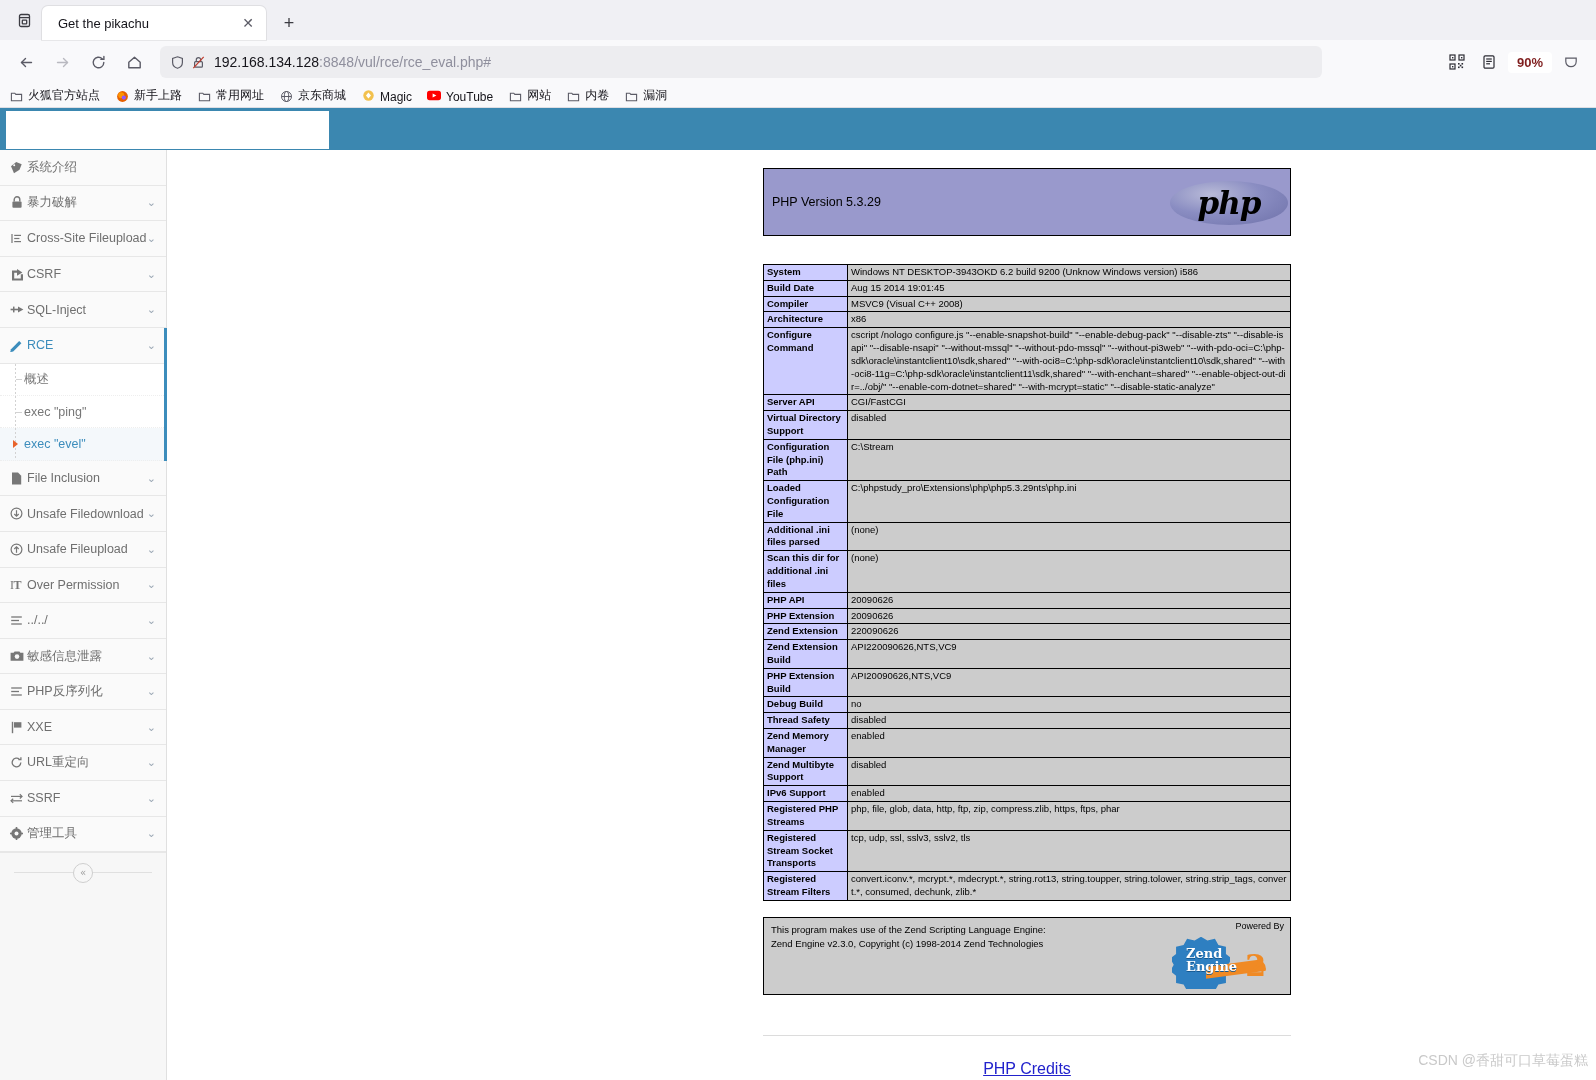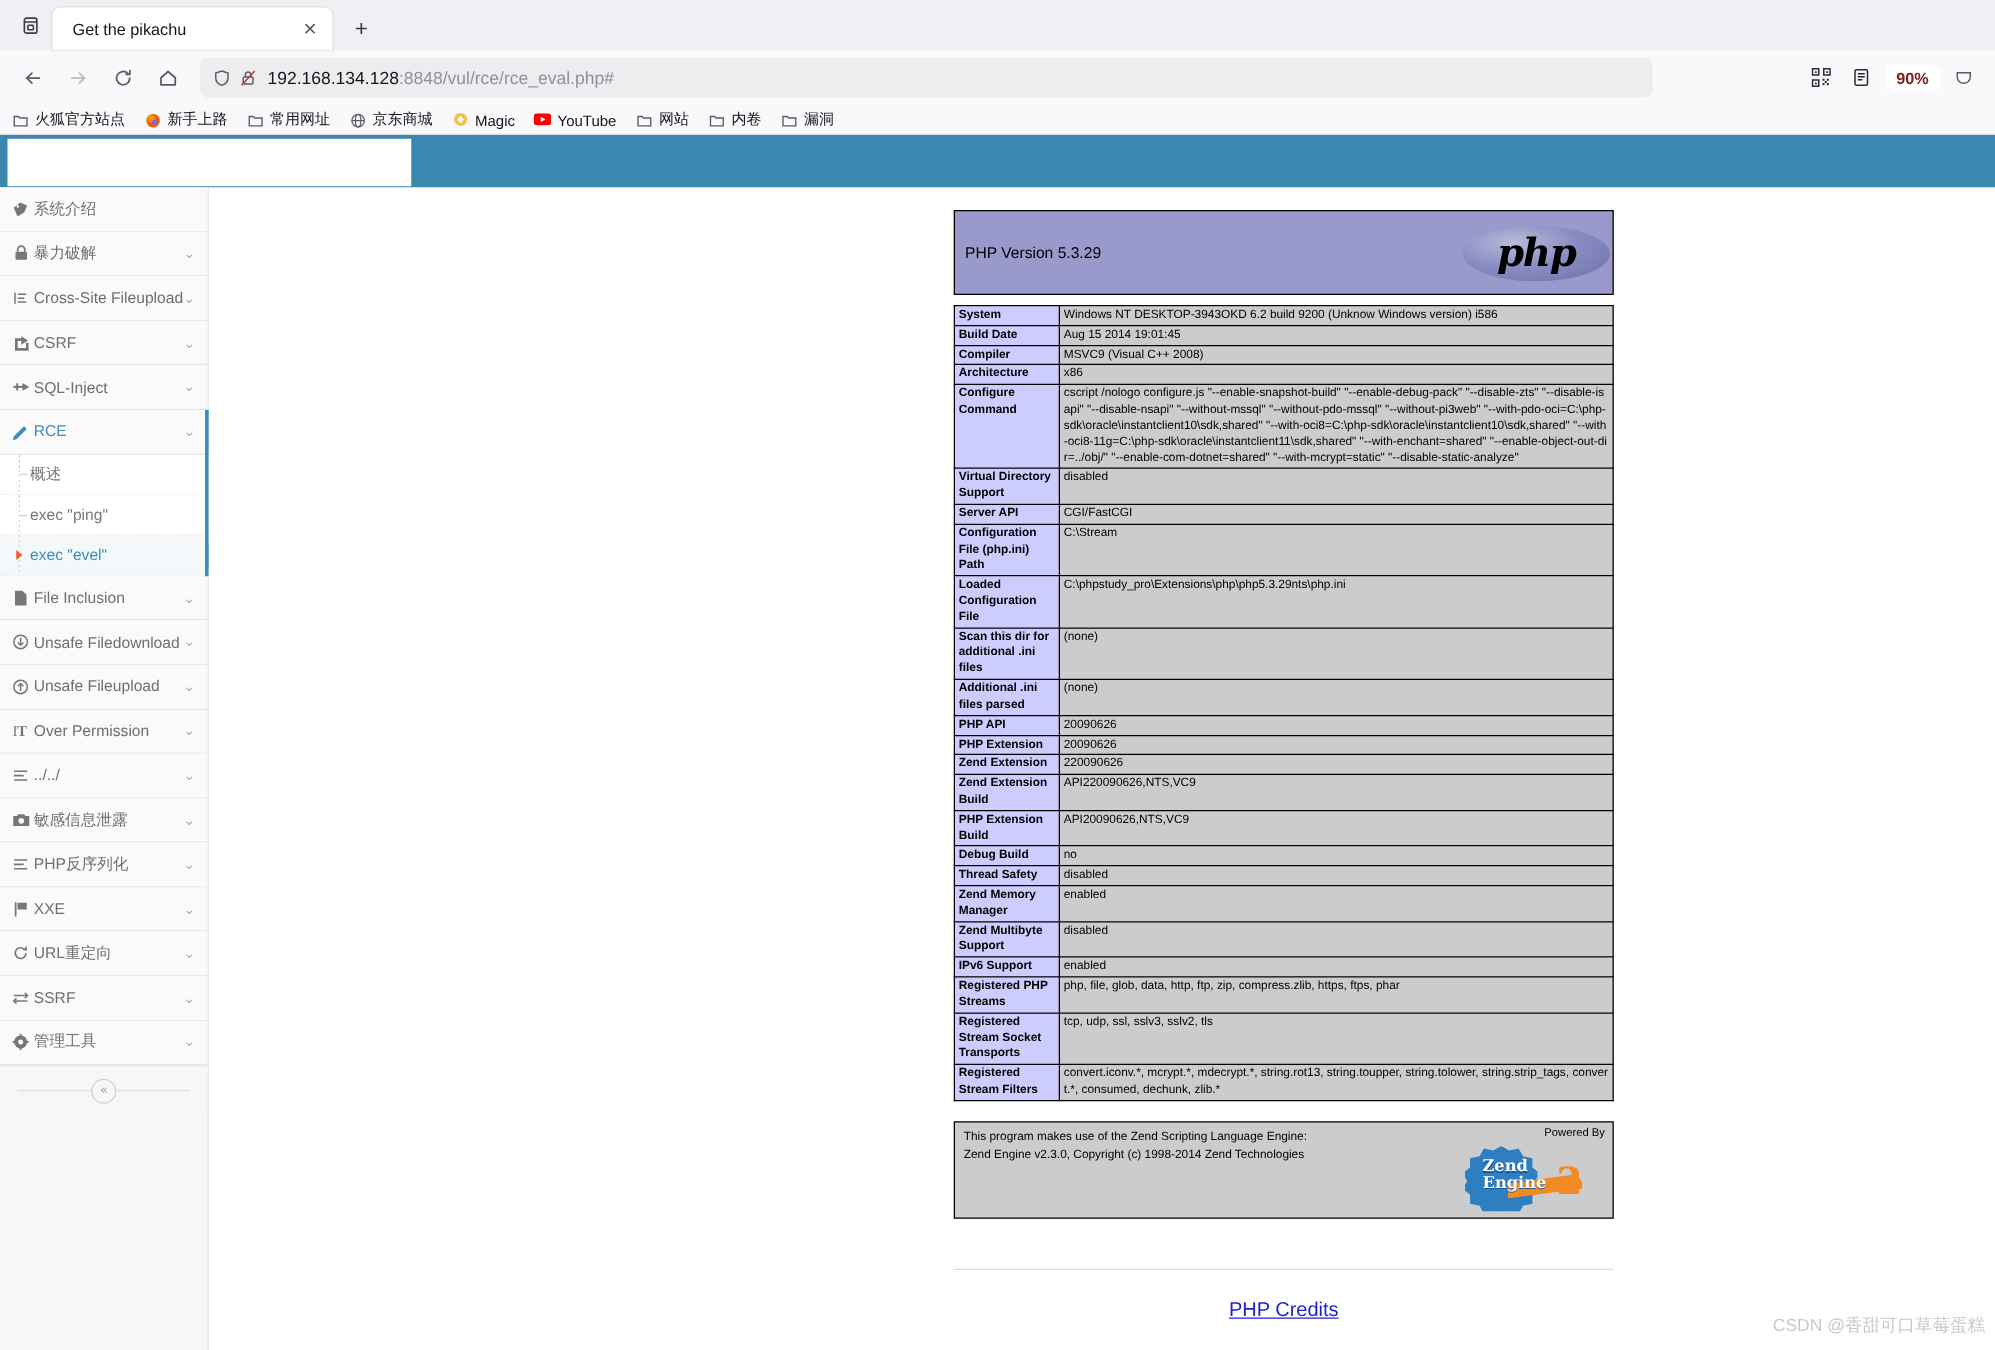--- a/index.html
+++ b/index.html
@@ -194,21 +194,21 @@
     background: #777bb3;
     background: radial-gradient(ellipse at 35% 30%, #b9bbd8 0%, #8a8dc2 45%, #6d70a8 100%);
   }
   .php-logo .txt {
     position: relative; font-family: "DejaVu Serif", serif;
     font-weight: bold; font-style: italic; font-size: 31px;
     color: #000; letter-spacing: -1px;
   }
 
   table.pi-table {
-    width: 100%; border-collapse: collapse; margin-top: 8px;
+    width: 100%; border-collapse: collapse; margin-top: 28px;
     border: 1px solid #000;
   }
   table.pi-table td {
     border: 1px solid #000; font-size: 9.5px; line-height: 1.35;
     padding: 1px 3px; vertical-align: top; color: #000;
   }
   td.k { background: #ccccff; font-weight: bold; width: 84px; }
   td.v { background: #cccccc; }
   td.v.wrap { word-break: break-all; }
 
@@ -680,41 +680,41 @@
             </tr>
             <tr>
               <td class="k">Architecture</td>
               <td class="v wrap">x86</td>
             </tr>
             <tr>
               <td class="k">Configure Command</td>
               <td class="v wrap">cscript /nologo configure.js "--enable-snapshot-build" "--enable-debug-pack" "--disable-zts" "--disable-isapi" "--disable-nsapi" "--without-mssql" "--without-pdo-mssql" "--without-pi3web" "--with-pdo-oci=C:\php-sdk\oracle\instantclient10\sdk,shared" "--with-oci8=C:\php-sdk\oracle\instantclient10\sdk,shared" "--with-oci8-11g=C:\php-sdk\oracle\instantclient11\sdk,shared" "--with-enchant=shared" "--enable-object-out-dir=../obj/" "--enable-com-dotnet=shared" "--with-mcrypt=static" "--disable-static-analyze"</td>
             </tr>
             <tr>
+              <td class="k">Server API</td>
+              <td class="v wrap">CGI/FastCGI</td>
+            </tr>
+            <tr>
               <td class="k">Virtual Directory Support</td>
               <td class="v wrap">disabled</td>
             </tr>
             <tr>
-              <td class="k">Server API</td>
-              <td class="v wrap">CGI/FastCGI</td>
-            </tr>
-            <tr>
               <td class="k">Configuration File (php.ini) Path</td>
               <td class="v wrap">C:\Stream</td>
             </tr>
             <tr>
               <td class="k">Loaded Configuration File</td>
               <td class="v wrap">C:\phpstudy_pro\Extensions\php\php5.3.29nts\php.ini</td>
             </tr>
             <tr>
+              <td class="k">Additional .ini files parsed</td>
+              <td class="v wrap">(none)</td>
+            </tr>
+            <tr>
               <td class="k">Scan this dir for additional .ini files</td>
-              <td class="v wrap">(none)</td>
-            </tr>
-            <tr>
-              <td class="k">Additional .ini files parsed</td>
               <td class="v wrap">(none)</td>
             </tr>
             <tr>
               <td class="k">PHP API</td>
               <td class="v wrap">20090626</td>
             </tr>
             <tr>
               <td class="k">PHP Extension</td>
               <td class="v wrap">20090626</td>
             </tr>

